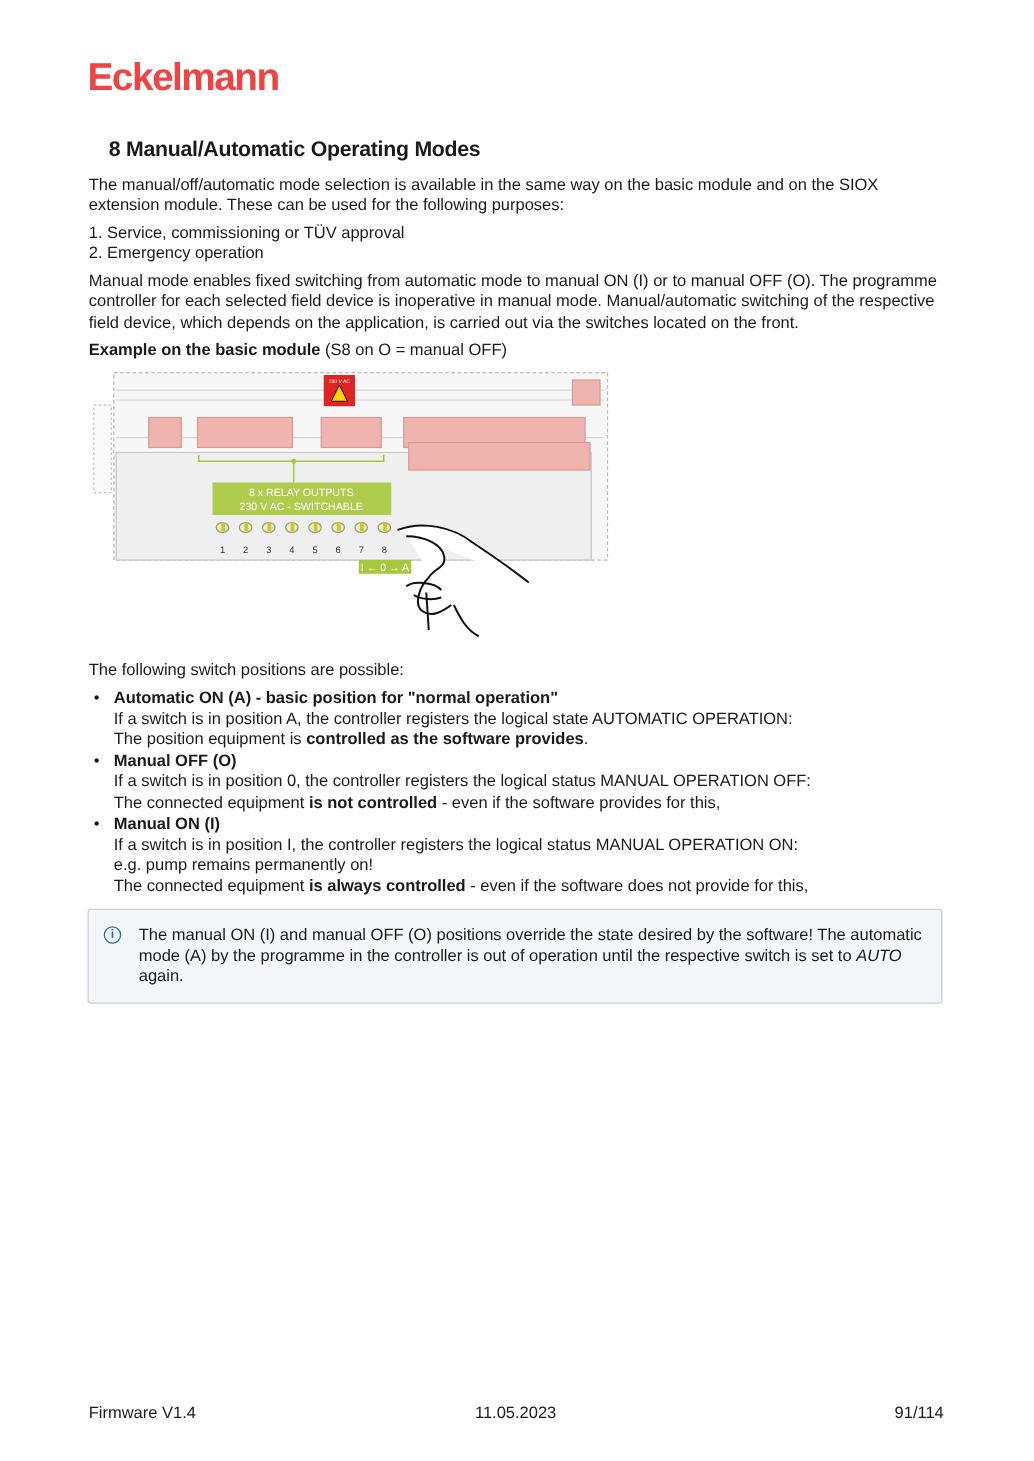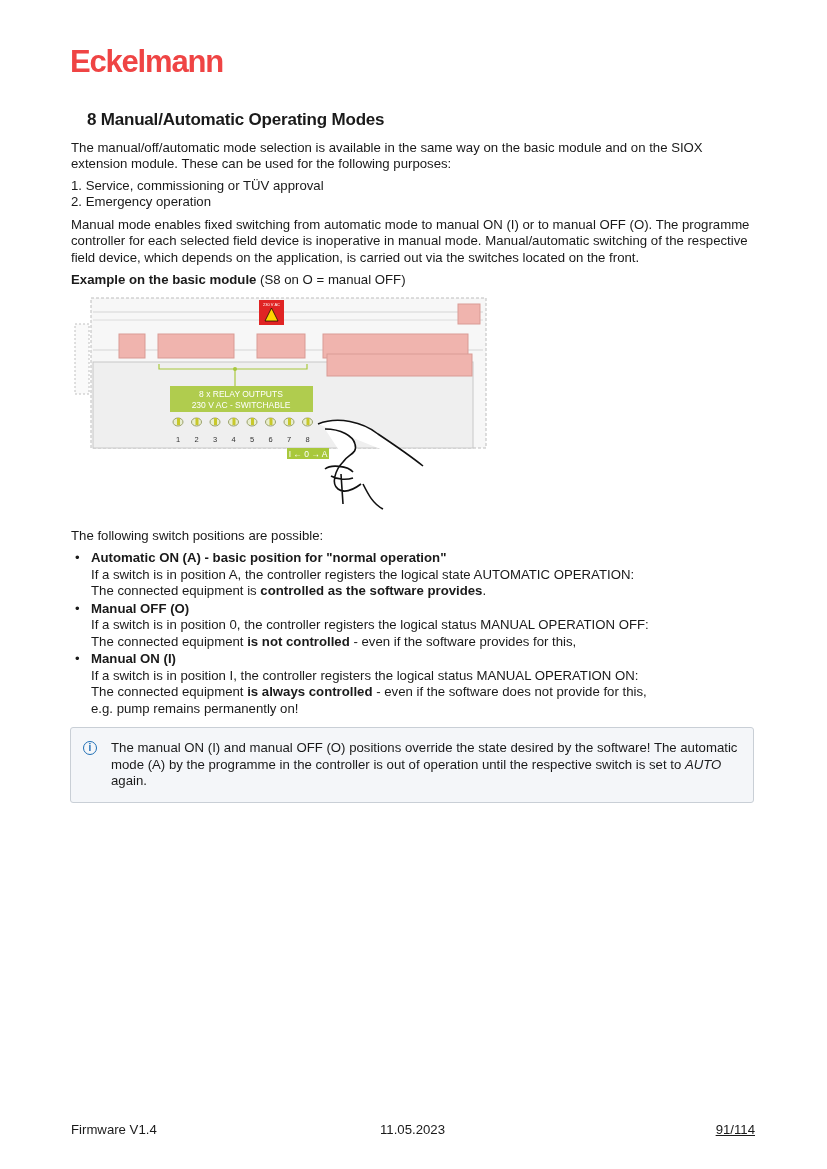--- a/index.html
+++ b/index.html
@@ -17,21 +17,21 @@
   ul.bullets li::before { content: "•"; position: absolute; left: 4px; top: 0; }
   .bold { font-weight: bold; }
   .info-box { margin-top: 10px; margin-left: -1px; border: 1px solid #c9cfd6; border-radius: 3px;
               background: #f4f6f9; padding: 12px 14px 12px 40px; position: relative; width: 628px; }
   .info-icon { position: absolute; left: 12px; top: 13px; width: 12px; height: 12px; border: 1.5px solid #1f6fb5;
                border-radius: 50%; color: #1f6fb5; font-size: 10px; line-height: 12px; text-align: center; font-weight: bold; }
   .footer { position: absolute; top: 1122px; left: 71px; width: 684px; font-size: 13.2px; }
   .footer span { position: absolute; top: 0; }
   .f-left { left: 0; }
   .f-mid { left: 309px; }
-  .f-right { right: 0; text-decoration: underline; }
+  .f-right { right: 0; }
 </style>
 </head>
 <body>
 
 <div class="logo">Eckelmann</div>
 
 <div class="content">
   <h2>8 Manual/Automatic Operating Modes</h2>
   <p>The manual/off/automatic mode selection is available in the same way on the basic module and on the SIOX extension module. These can be used for the following purposes:</p>
   <div class="list-num">
@@ -109,32 +109,32 @@
 
       <path d="M255,130 C275,122 300,128 315,140 C330,150 345,160 360,172 M262,135 C278,135 290,142 292,150 C295,160 285,160 280,168 C272,176 268,190 275,195 C282,200 290,196 298,190 M262,175 C268,170 285,172 290,178 M268,182 C275,186 284,186 290,184 M300,190 C305,200 310,210 320,215 M278,180 L280,210" stroke="#111" stroke-width="1.6" fill="#fff"></path>
     </svg>
   </div>
 
   <p>The following switch positions are possible:</p>
   <ul class="bullets">
     <li>
       <div class="bold">Automatic ON (A) - basic position for "normal operation"</div>
       <div>If a switch is in position A, the controller registers the logical state AUTOMATIC OPERATION:</div>
-      <div><span>The connected equipment is </span><span class="bold">controlled as the software provides</span><span>.</span></div>
+      <div><span>The position equipment is </span><span class="bold">controlled as the software provides</span><span>.</span></div>
     </li>
     <li>
       <div class="bold">Manual OFF (O)</div>
       <div>If a switch is in position 0, the controller registers the logical status MANUAL OPERATION OFF:</div>
       <div><span>The connected equipment </span><span class="bold">is not controlled</span><span> - even if the software provides for this,</span></div>
     </li>
     <li>
       <div class="bold">Manual ON (I)</div>
       <div>If a switch is in position I, the controller registers the logical status MANUAL OPERATION ON:</div>
+      <div>e.g. pump remains permanently on!</div>
       <div><span>The connected equipment </span><span class="bold">is always controlled</span><span> - even if the software does not provide for this,</span></div>
-      <div>e.g. pump remains permanently on!</div>
     </li>
   </ul>
 
   <div class="info-box">
     <div class="info-icon">i</div>
     <span>The manual ON (I) and manual OFF (O) positions override the state desired by the software! The automatic mode (A) by the programme in the controller is out of operation until the respective switch is set to </span><em>AUTO</em><span> again.</span>
   </div>
 </div>
 
 <div class="footer">

